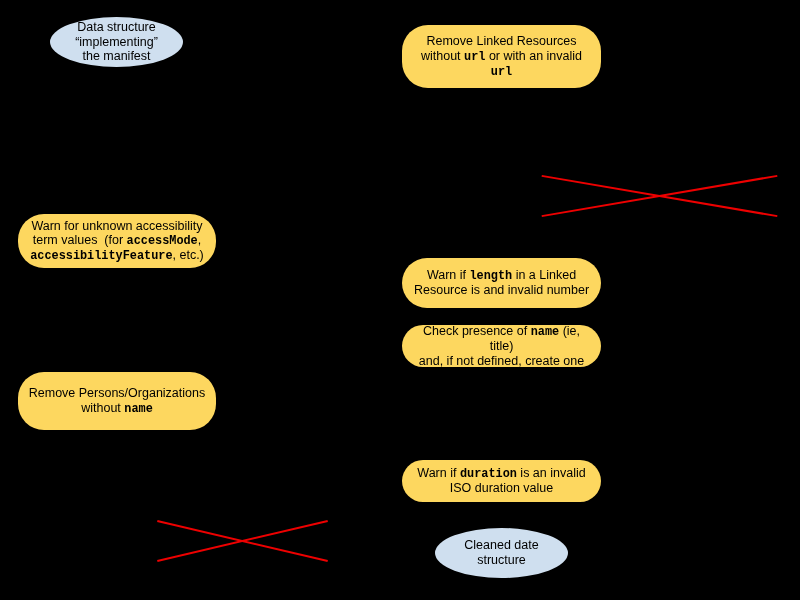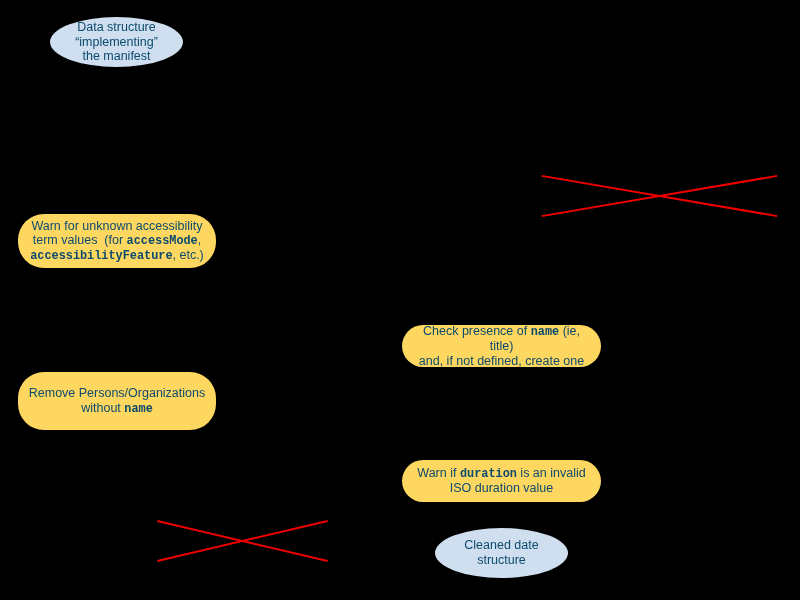--- a/index.html
+++ b/index.html
@@ -18,21 +18,21 @@
   }
 
   
   .node {
     position: absolute;
     box-sizing: border-box;
     display: flex;
     align-items: center;
     justify-content: center;
     text-align: center;
-    color: #0c4a6e;
+    color: #000000;
     line-height: 1.18;
     padding: 2px 10px;
     -webkit-font-smoothing: antialiased;
   }
 
   .node .txt {
     display: block;
     width: 100%;
   }
 
@@ -87,21 +87,27 @@
 
 
   <div class="node shape-capsule" style="left:18px; top:214px; width:198px; height:54px;">
     <span class="txt">Warn for unknown accessibility<br>term values&nbsp; (for <code class="mono">accessMode</code>,<br><code class="mono">accessibilityFeature</code>, etc.)</span>
   </div>
 
   <div class="node shape-capsule" style="left:18px; top:372px; width:198px; height:58px;">
     <span class="txt">Remove Persons/Organizations<br>without <code class="mono">name</code></span>
   </div>
 
+  <div class="node shape-capsule" style="left:402px; top:25px; width:199px; height:63px;">
+    <span class="txt">Remove Linked Resources<br>without <code class="mono">url</code> or with an invalid<br><code class="mono">url</code></span>
+  </div>
 
+  <div class="node shape-capsule" style="left:402px; top:258px; width:199px; height:50px;">
+    <span class="txt">Warn if <code class="mono">length</code> in a Linked<br>Resource is and invalid number</span>
+  </div>
 
   <div class="node shape-capsule" style="left:402px; top:325px; width:199px; height:42px;">
     <span class="txt">Check presence of <code class="mono">name</code> (ie, title)<br>and, if not defined, create one</span>
   </div>
 
 
   <div class="node shape-capsule" style="left:402px; top:460px; width:199px; height:42px;">
     <span class="txt">Warn if <code class="mono">duration</code> is an invalid<br>ISO duration value</span>
   </div>
 

